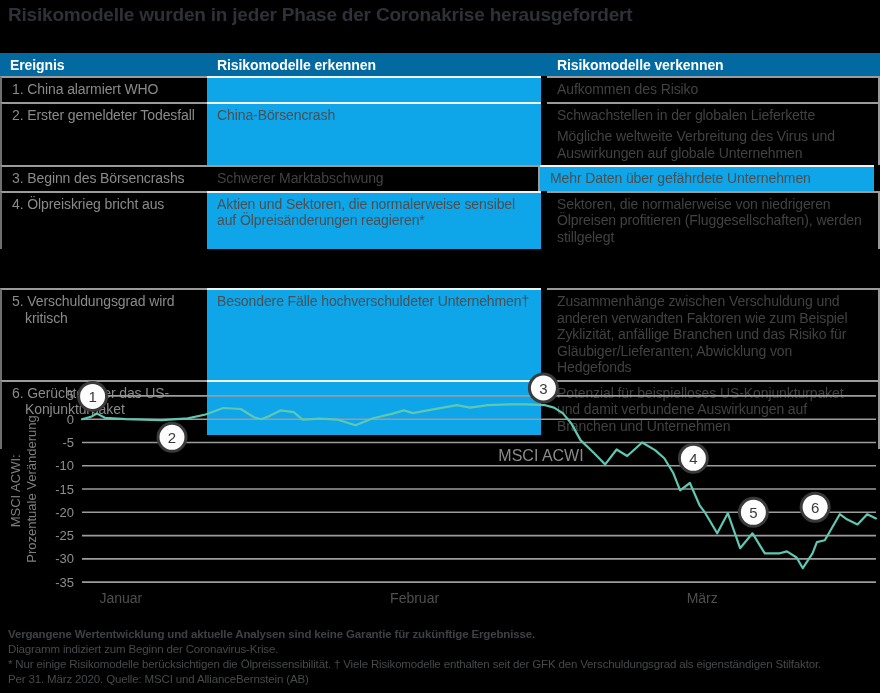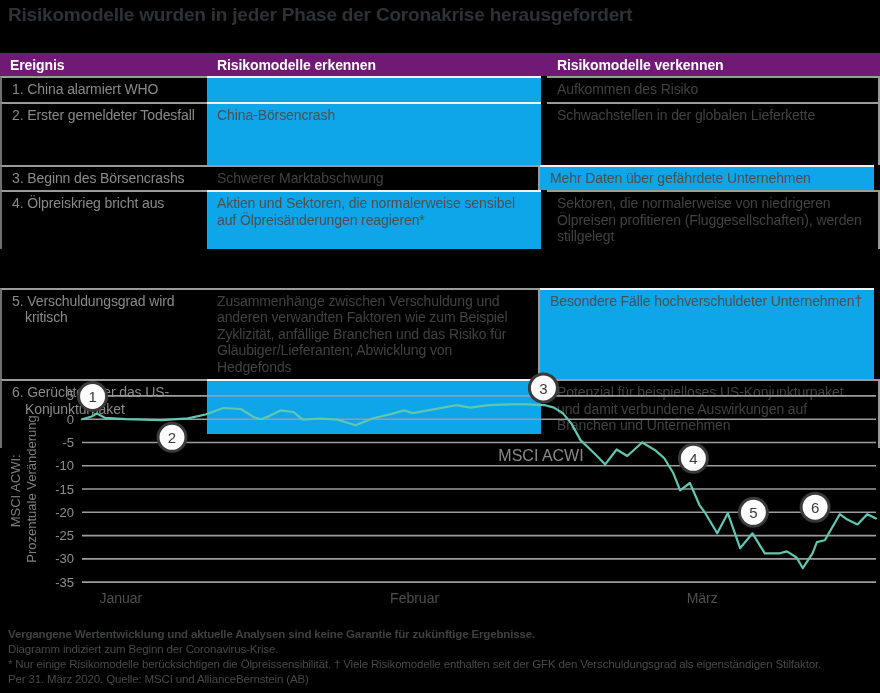--- a/index.html
+++ b/index.html
@@ -7,21 +7,21 @@
     position:relative; width:880px; height:693px; background:#000;
     font-family:"Liberation Sans", sans-serif; overflow:hidden;
     -webkit-font-smoothing:antialiased;
   }
   .title {
     position:absolute; left:8px; top:4px; font-size:19px; font-weight:bold;
     color:#2e3236; letter-spacing:-0.2px; white-space:nowrap;
   }
   
   .table { position:absolute; left:0; top:53px; width:880px; }
-  .thead { display:flex; background:#701a75; height:23px; align-items:center; }
+  .thead { display:flex; background:#0369a1; height:23px; align-items:center; }
   .th { color:#ffffff; font-weight:bold; font-size:14px; box-sizing:border-box; letter-spacing:-0.1px; }
   .th1 { width:207px; padding-left:10px; }
   .th2 { width:340px; padding-left:10px; }
   .th3 { flex:1; padding-left:10px; }
   .row { display:flex; align-items:stretch; }
   .cell { box-sizing:border-box; font-size:14px; line-height:16.5px; padding:3px 10px 4px 10px; letter-spacing:-0.1px; }
   .cell p { margin:0 0 5px 0; }
   .cell p:last-child { margin-bottom:0; }
   .cell-event {
     width:207px; color:#8a8a8a; border-top:2px solid #9b9b9b; border-left:2px solid #6f6f6f;
@@ -68,20 +68,21 @@
         </div>
         <div class="row" style="min-height: 63px;">
           <div class="cell cell-event">
             <span class="ev">2. Erster gemeldeter Todesfall</span>
           </div>
           <div class="cell cell-mid">
             <p>China-Börsencrash</p>
           </div>
           <div class="cell cell-right">
             <p>Schwachstellen in der globalen Lieferkette</p>
+            <p>Mögliche weltweite Verbreitung des Virus und Auswirkungen auf globale Unternehmen</p>
           </div>
         </div>
         <div class="row" style="min-height: 22px;">
           <div class="cell cell-event">
             <span class="ev">3. Beginn des Börsencrashs</span>
           </div>
           <div class="cell cell-right">
             <p>Schwerer Marktabschwung</p>
           </div>
           <div class="cell cell-mid">
@@ -96,25 +97,25 @@
             <p>Aktien und Sektoren, die normalerweise sensibel auf Ölpreisänderungen reagieren*</p>
           </div>
           <div class="cell cell-right">
             <p>Sektoren, die normalerweise von niedrigeren Ölpreisen profitieren (Fluggesellschaften), werden stillgelegt</p>
           </div>
         </div>
         <div class="row" style="min-height: 71px; margin-top: 39px;">
           <div class="cell cell-event">
             <span class="ev">5. Verschuldungsgrad wird kritisch</span>
           </div>
+          <div class="cell cell-mid">
+            <p>Besondere Fälle hochverschuldeter Unternehmen†</p>
+          </div>
           <div class="cell cell-right">
             <p>Zusammenhänge zwischen Verschuldung und anderen verwandten Faktoren wie zum Beispiel Zyklizität, anfällige Branchen und das Risiko für Gläubiger/Lieferanten; Abwicklung von Hedgefonds</p>
-          </div>
-          <div class="cell cell-mid">
-            <p>Besondere Fälle hochverschuldeter Unternehmen†</p>
           </div>
         </div>
         <div class="row" style="min-height: 69px;">
           <div class="cell cell-event">
             <span class="ev">6. Gerüchte über das US-Konjunkturpaket</span>
           </div>
           <div class="cell cell-mid"></div>
           <div class="cell cell-right">
             <p>Potenzial für beispielloses US-Konjunkturpaket und damit verbundene Auswirkungen auf Branchen und Unternehmen</p>
           </div>

